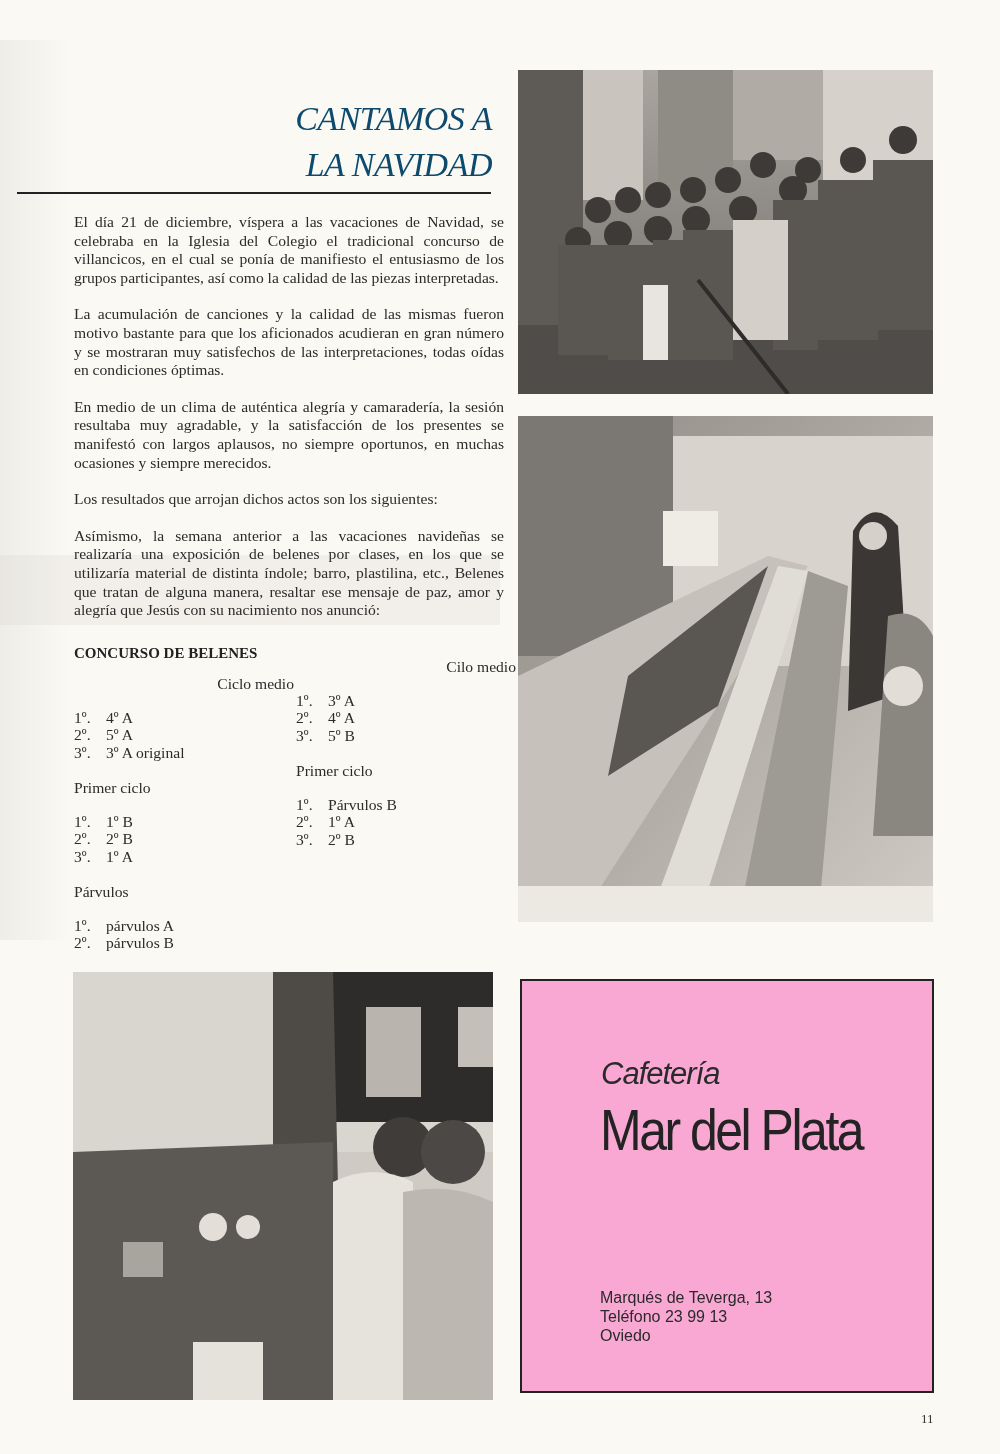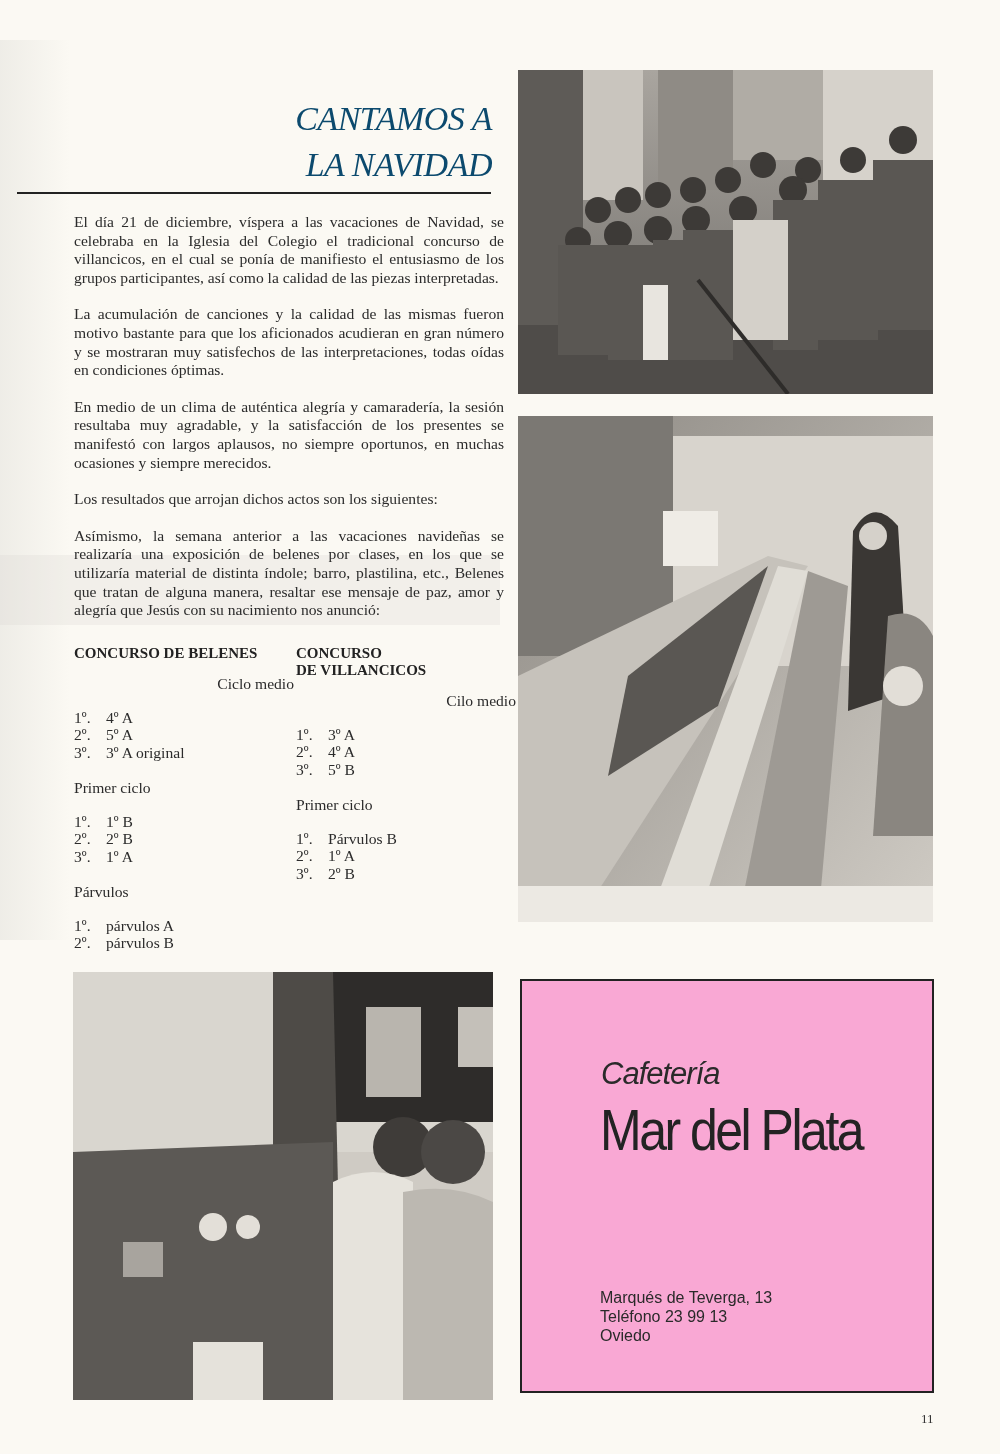--- a/index.html
+++ b/index.html
@@ -124,24 +124,20 @@
       </ol>
 
       <div class="group-label">Párvulos</div>
       <ol>
         <li><span class="place">1º.</span><span>párvulos A</span></li>
         <li><span class="place">2º.</span><span>párvulos B</span></li>
       </ol>
     </div>
 
     <div class="col right">
-      <h3>
-        <span>CONCURSO</span><br>
-        <span>DE VILLANCICOS</span>
-      </h3>
 
       <div class="group-label first">Cilo medio</div>
       <ol>
         <li><span class="place">1º.</span><span>3º A</span></li>
         <li><span class="place">2º.</span><span>4º A</span></li>
         <li><span class="place">3º.</span><span>5º B</span></li>
       </ol>
 
       <div class="group-label">Primer ciclo</div>
       <ol>

